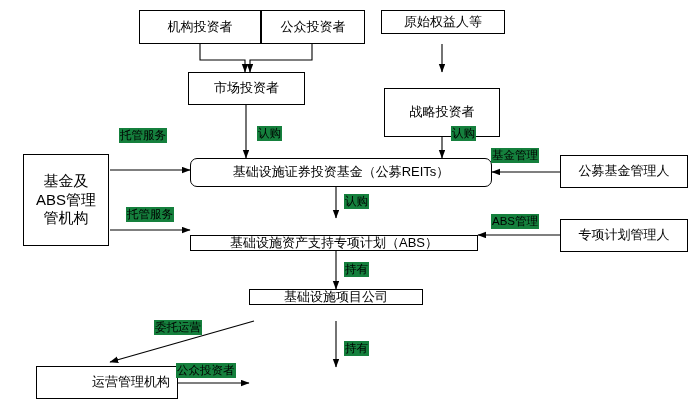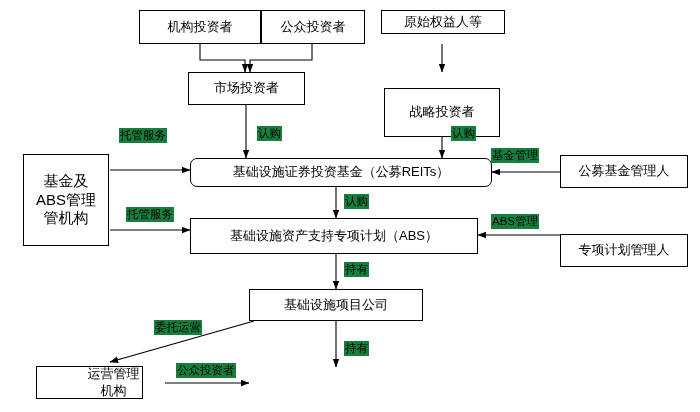--- a/index.html
+++ b/index.html
@@ -102,27 +102,27 @@
   <div class="node" style="left:384px; top:88px; width:116px; height:49px;">战略投资者</div>
 
   <div class="node" style="left:23px; top:154px; width:86px; height:92px; font-size:15px;">基金及
 ABS管理
 管机构</div>
 
   <div class="node" style="left:190px; top:158px; width:302px; height:29px;border-radius:7px;">基础设施证券投资基金（公募REITs）</div>
 
   <div class="node" style="left:560px; top:155px; width:128px; height:33px;">公募基金管理人</div>
 
-  <div class="node" style="left:190px; top:218px; width:288px; height:36px;">基础设施资产支持专项计划（ABS）</div>
+  <div class="node" style="left:190px; top:235px; width:288px; height:16px;">基础设施资产支持专项计划（ABS）</div>
 
-  <div class="node" style="left:560px; top:219px; width:128px; height:33px;margin-top:15px;">专项计划管理人</div>
+  <div class="node" style="left:560px; top:219px; width:128px; height:33px;">专项计划管理人</div>
 
-  <div class="node" style="left:249px; top:289px; width:174px; height:32px;">基础设施项目公司</div>
+  <div class="node" style="left:249px; top:289px; width:174px; height:16px;">基础设施项目公司</div>
 
-  <div class="node" style="left:36px; top:366px; width:107px; height:33px;padding-left:48px;">运营管理机构</div>
+  <div class="node" style="left:36px; top:366px; width:142px; height:33px;padding-left:48px;">运营管理机构</div>
 
 
   <div class="edge-label" style="left:257px; top:126px;">认购</div>
 
   <div class="edge-label" style="left:451px; top:126px;">认购</div>
 
   <div class="edge-label" style="left:119px; top:128px;">托管服务</div>
 
   <div class="edge-label" style="left:126px; top:207px;">托管服务</div>
 

